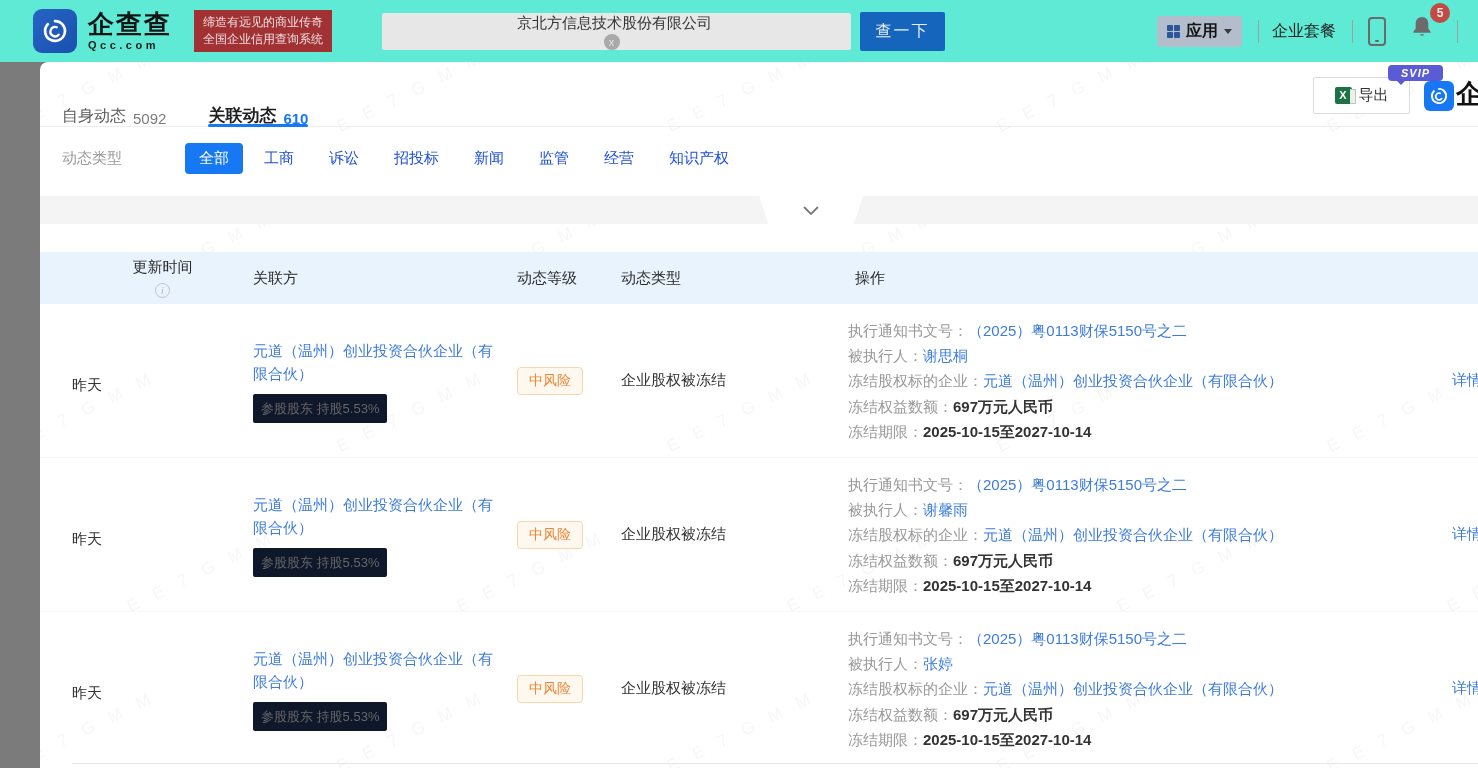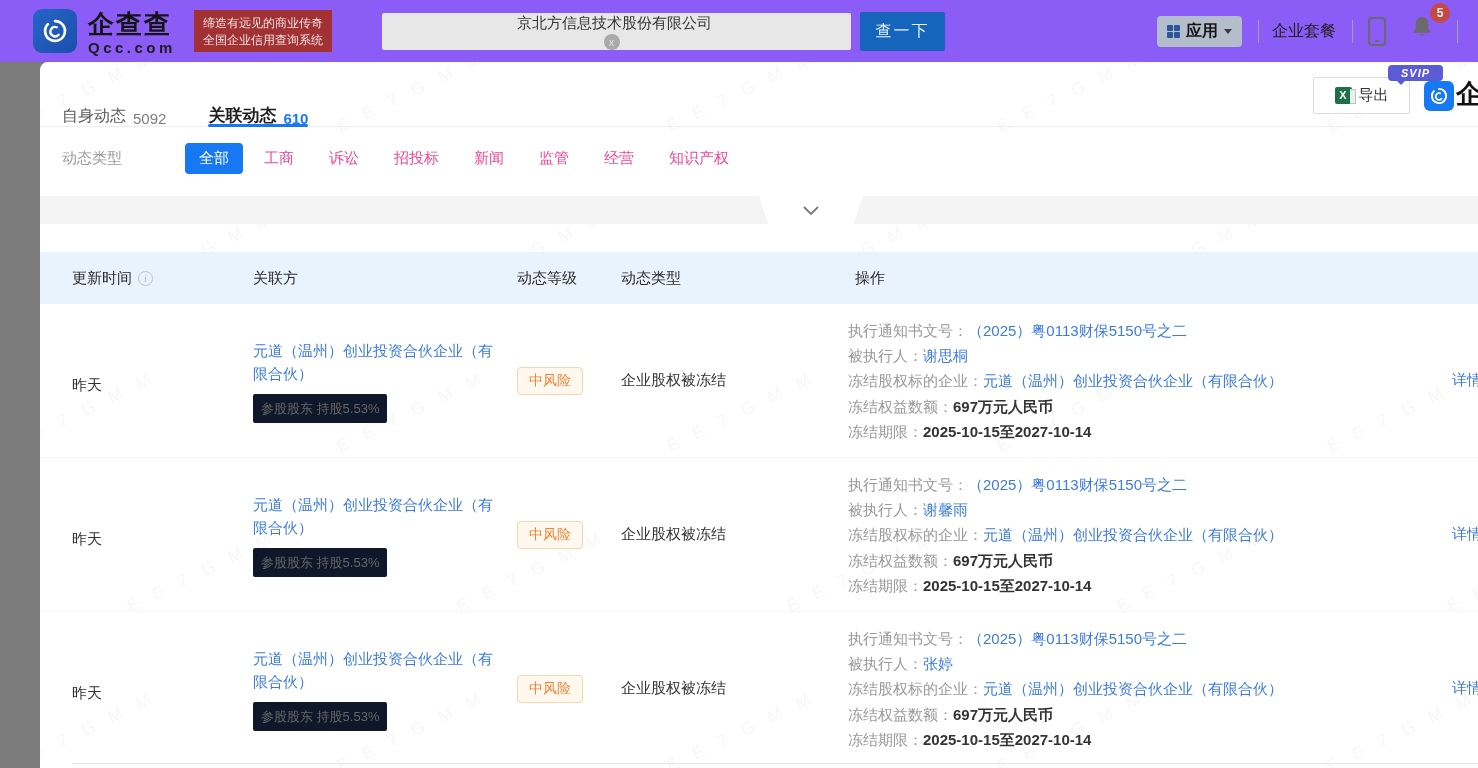--- a/index.html
+++ b/index.html
@@ -4,28 +4,28 @@
 <style>
   * { margin:0; padding:0; box-sizing:border-box; }
   html,body { width:1478px; height:768px; overflow:hidden; }
   body {
     font-family:"Liberation Sans","DejaVu Sans",sans-serif;
     background:#7b7b7b;
     position:relative;
     color:#333;
   }
   
-  .topbar{ position:absolute; left:0; top:0; width:1478px; height:62px; background:#8b5cf6; }
+  .topbar{ position:absolute; left:0; top:0; width:1478px; height:62px; background:#5eead4; }
   .logo-tile{ position:absolute; left:33px; top:9px; width:44px; height:44px; border-radius:9px;
     background:linear-gradient(135deg,#2565c4,#1b4fae); display:flex; align-items:center; justify-content:center; }
   .brand{ position:absolute; left:88px; top:10px; }
   .brand-name{ font-size:26px; font-weight:700; color:#141414; letter-spacing:2px; line-height:28px;}
-  .brand-domain{ font-size:15px; font-weight:700; color:#1d1d1d; letter-spacing:3.5px; margin-top:1px;}
+  .brand-domain{ font-size:11px; font-weight:700; color:#1d1d1d; letter-spacing:3.5px; margin-top:1px;}
   .slogan{ position:absolute; left:194px; top:10px; height:42px; background:#a23134; color:#efe0e0;
-    font-size:12px; line-height:16px; padding:5px 9px; display:flex; flex-direction:column; justify-content:center; gap:1px;}
+    font-size:12px; line-height:16px; padding:5px 9px; display:flex; flex-direction:column; justify-content:center; gap:1px;font-family:Liberation Mono, monospace;}
   .search-box{ position:absolute; left:382px; top:13px; width:469px; height:37px; background:#e7e7e7;
     border-radius:2px; display:flex; align-items:center;flex-direction:column; }
   .search-box input{ flex:1; border:none; outline:none; background:transparent; font-size:15px; color:#333;
     padding:0 14px; font-family:inherit; }
   .clear-btn{ width:16px; height:16px; border-radius:50%; background:#a9a9a9; color:#e2e2e2; font-size:11px;
     line-height:16px; text-align:center; margin-right:10px; cursor:pointer; flex:none;}
   .search-btn{ position:absolute; left:860px; top:12px; width:85px; height:39px; background:#1565bd; color:#e8eef5;
     border:none; font-size:16px; letter-spacing:2px; border-radius:2px; cursor:pointer; font-family:inherit;}
   .apps-pill{ position:absolute; left:1157px; top:16px; height:31px; padding:0 10px; border-radius:4px;
     background:#b3bdcb; display:flex; align-items:center; gap:6px; cursor:pointer;justify-content:flex-end;}
@@ -68,32 +68,32 @@
     font-weight:700; font-style:italic; letter-spacing:1px; padding:2px 13px; border-radius:4px; z-index:3;}
   .svip-badge::after{ content:""; position:absolute; left:8px; bottom:-4px; border-left:5px solid transparent;
     border-right:5px solid transparent; border-top:5px solid #5b5bd6;}
   .corner-qcc{ position:absolute; left:1384px; top:19px; width:30px; height:30px; border-radius:6px;
     background:#1678f2; display:flex; align-items:center; justify-content:center;}
   .corner-char{ position:absolute; left:1416px; top:14px; font-size:27px; font-weight:700; color:#111; white-space:nowrap;}
   
   .filter-row{ display:flex; align-items:center; height:63px; padding-left:22px;}
   .filter-label{ font-size:15px; color:#999; width:123px;}
   .filter-opts{ display:flex; align-items:center;}
-  .chip{ font-size:15px; color:#ec4899; padding:6px 14px; border-radius:4px; margin-right:21px; cursor:pointer; white-space:nowrap;}
+  .chip{ font-size:15px; color:#1d4ed8; padding:6px 14px; border-radius:4px; margin-right:21px; cursor:pointer; white-space:nowrap;}
   .chip.selected{ background:#1678f2; color:#fff;}
   .chip:not(.selected){ padding:6px 0; margin-right:35px;}
   
   .collapse-strip{ position:relative; height:28px; background:#f4f4f4; margin-top:6px;}
   .notch{ position:absolute; left:719px; top:0; width:104px; height:28px; background:#fff;
     clip-path:polygon(0 0,100% 0,91% 100%,9% 100%); display:flex; align-items:center; justify-content:center; cursor:pointer;}
   
   .grid-row{ display:grid; grid-template-columns:213px 264px 104px 227px 600px 1fr; }
   .thead{ background:#e9f3fd; height:52px; align-items:center; margin-top:28px; font-size:15px; color:#2b2b2b;}
   .th{ display:flex; align-items:center; gap:6px;}
-  .th:first-child{ padding-left:32px;}
+  .th:first-child{ padding-left:32px;flex-direction:column;}
   .th-action{ padding-left:7px;}
   .info-icon{ width:15px; height:15px; border:1px solid #c3c3c3; border-radius:50%; color:#b5b5b5;
     font-size:10px; line-height:13px; text-align:center; font-style:italic; font-family:"Liberation Serif",serif;}
   .trow{ min-height:153px; align-items:center;}
   .trow + .trow{ border-top:1px solid #f7f7f7;}
   .cell-time{ padding-left:32px; font-size:15px; color:#333;margin-top:10px;}
   .cell-party{ font-size:15px; line-height:23px;}
   .party-link{ display:block; width:240px; color:#3d7cdb; cursor:pointer; }
   .party-tag{ display:inline-block; margin-top:9px; background:#0f172a; color:#666; font-size:13px;
     padding:3px 8px; border-radius:2px;}

